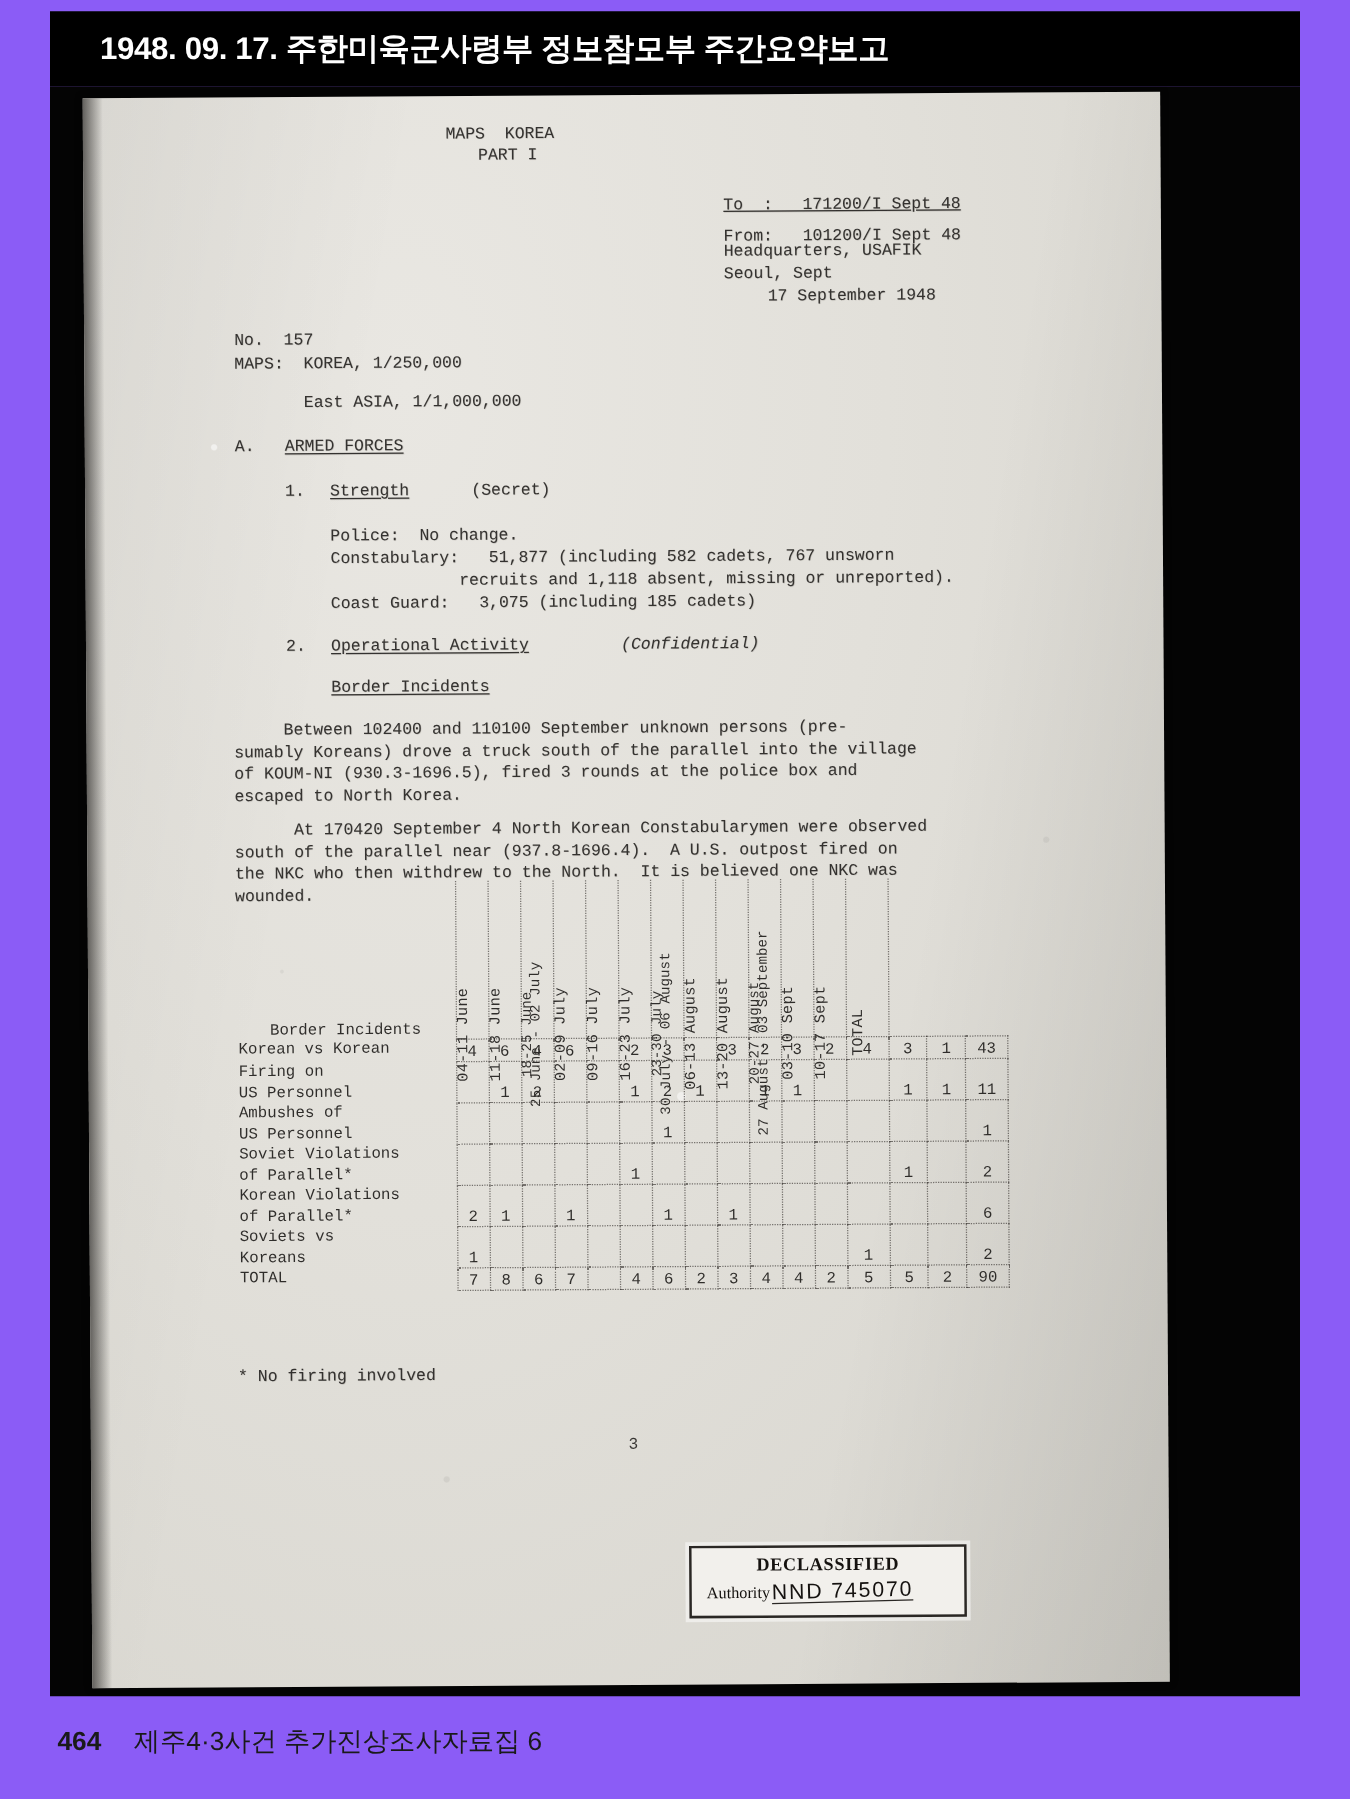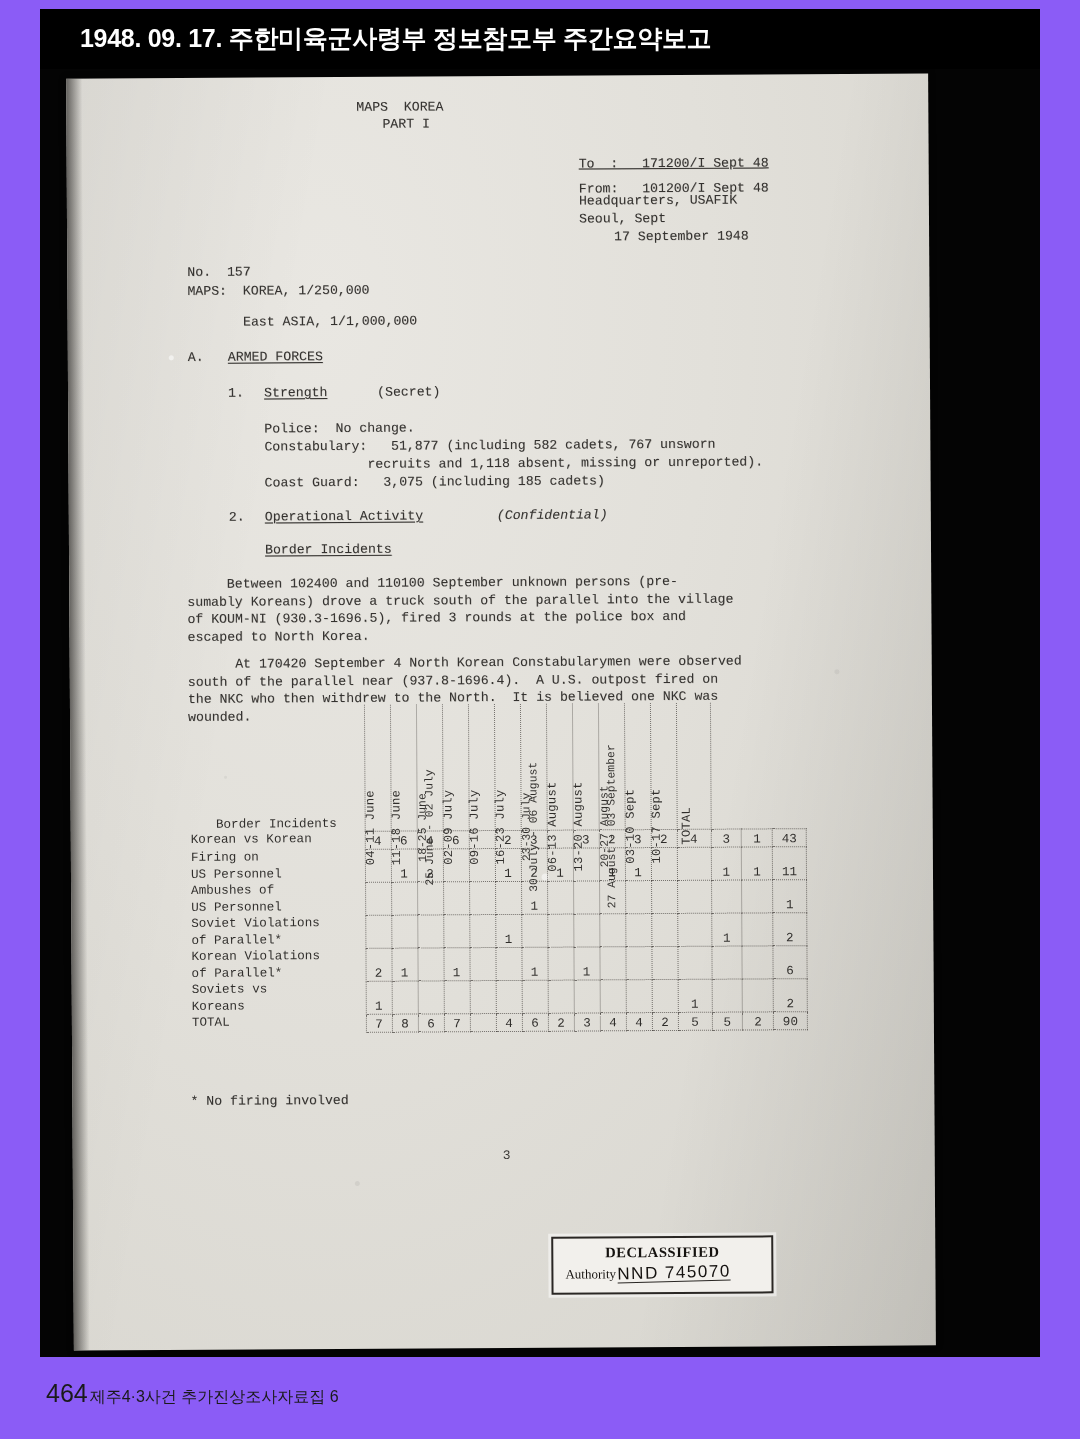--- a/index.html
+++ b/index.html
@@ -200,28 +200,28 @@
   }
 
   
   #footer-caption {
     position: absolute;
     left: 46px; top: 1379px;
     display: flex;
     align-items: baseline;
   }
   #footer-page-no {
-    font-size: 25px;
-    font-weight: normal;
+    font-size: 21px;
+    font-weight: bold;
     color: #1a1a1a;
   }
   #footer-text {
-    font-size: 16px;
+    font-size: 21px;
     color: #1a1a1a;
-    margin-left: 2px;
+    margin-left: 26px;
   }
 
   
   #doc-page-number {
     position: absolute;
     left: 430px; top: 1072px;
     font-family: "Liberation Mono", "DejaVu Sans Mono", monospace;
     font-size: 13px;
     color: #1c1a18;
     opacity: 0.85;

